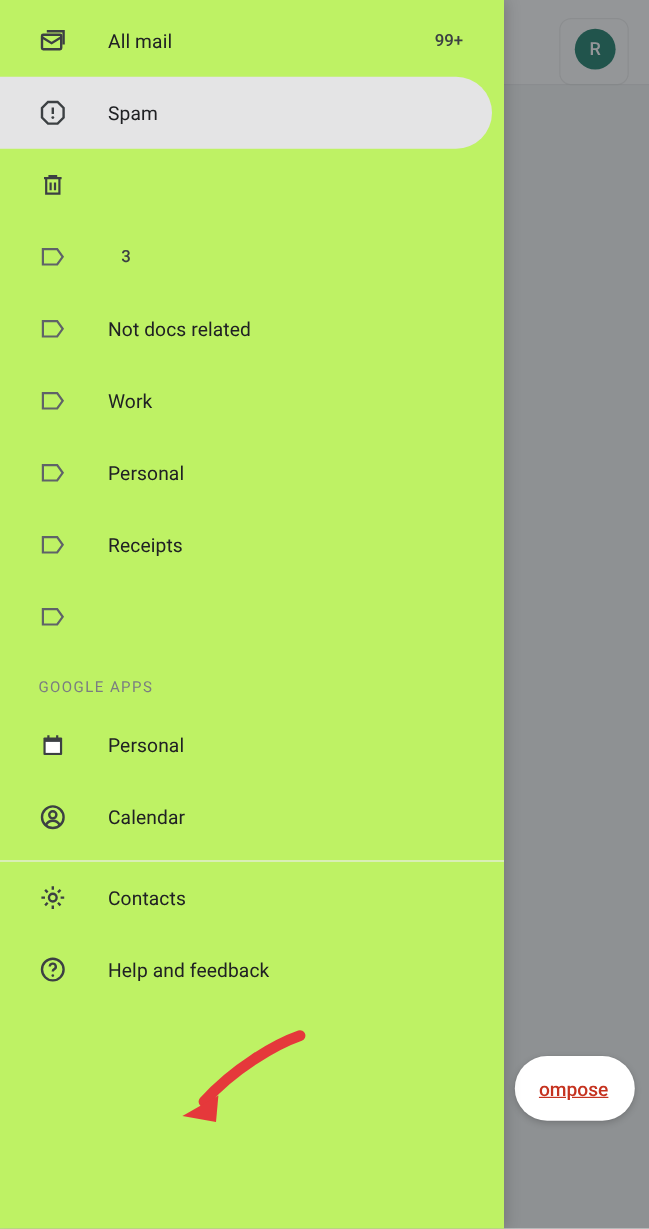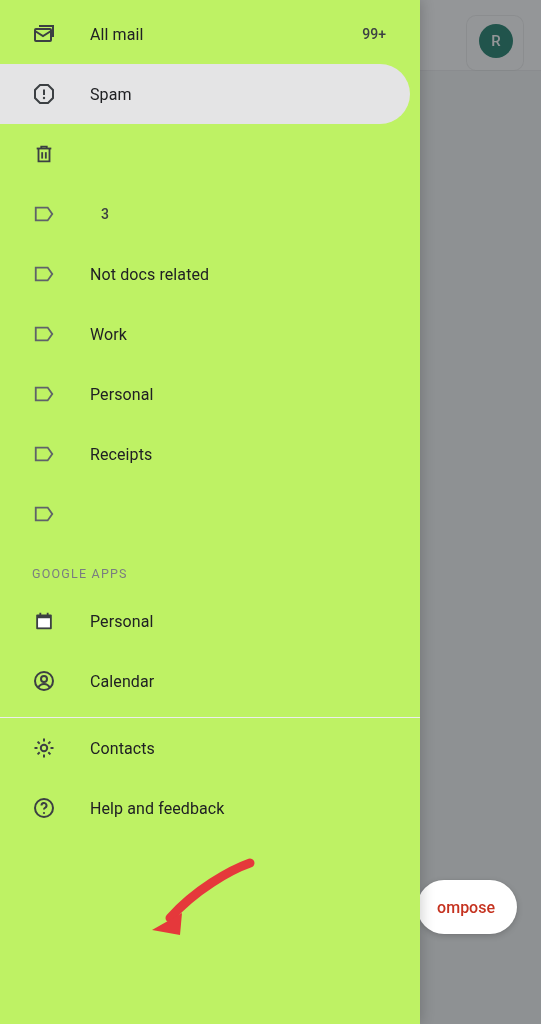--- a/index.html
+++ b/index.html
@@ -45,32 +45,33 @@
   .avatar-frame {
     position: absolute;
     top: 15px; right: 17px;
     width: 56px; height: 54px;
     border: 1px solid rgba(0,0,0,0.08);
     border-radius: 10px;
     background: rgba(255,255,255,0.4);
   }
   .compose {
     position: absolute;
-    right: 24px;
+    right: 12px;
     top: 880px;
     height: 54px;
     padding: 0 22px 0 20px;
     border-radius: 28px;
     background: #fff;
     color: #c5321f;
     font-size: 16px;
     font-weight: 500;
     display: flex;
     align-items: center;
     box-shadow: 0 2px 6px rgba(0,0,0,0.18), 0 0 0 1px rgba(0,0,0,0.02);
+    text-decoration: underline;
   }
 
   .drawer {
     position: absolute;
     top: 0; left: 0; bottom: 0;
     width: 420px;
     background: #bef264;
     box-shadow: 2px 0 12px rgba(0,0,0,0.18);
     display: flex;
     flex-direction: column;

